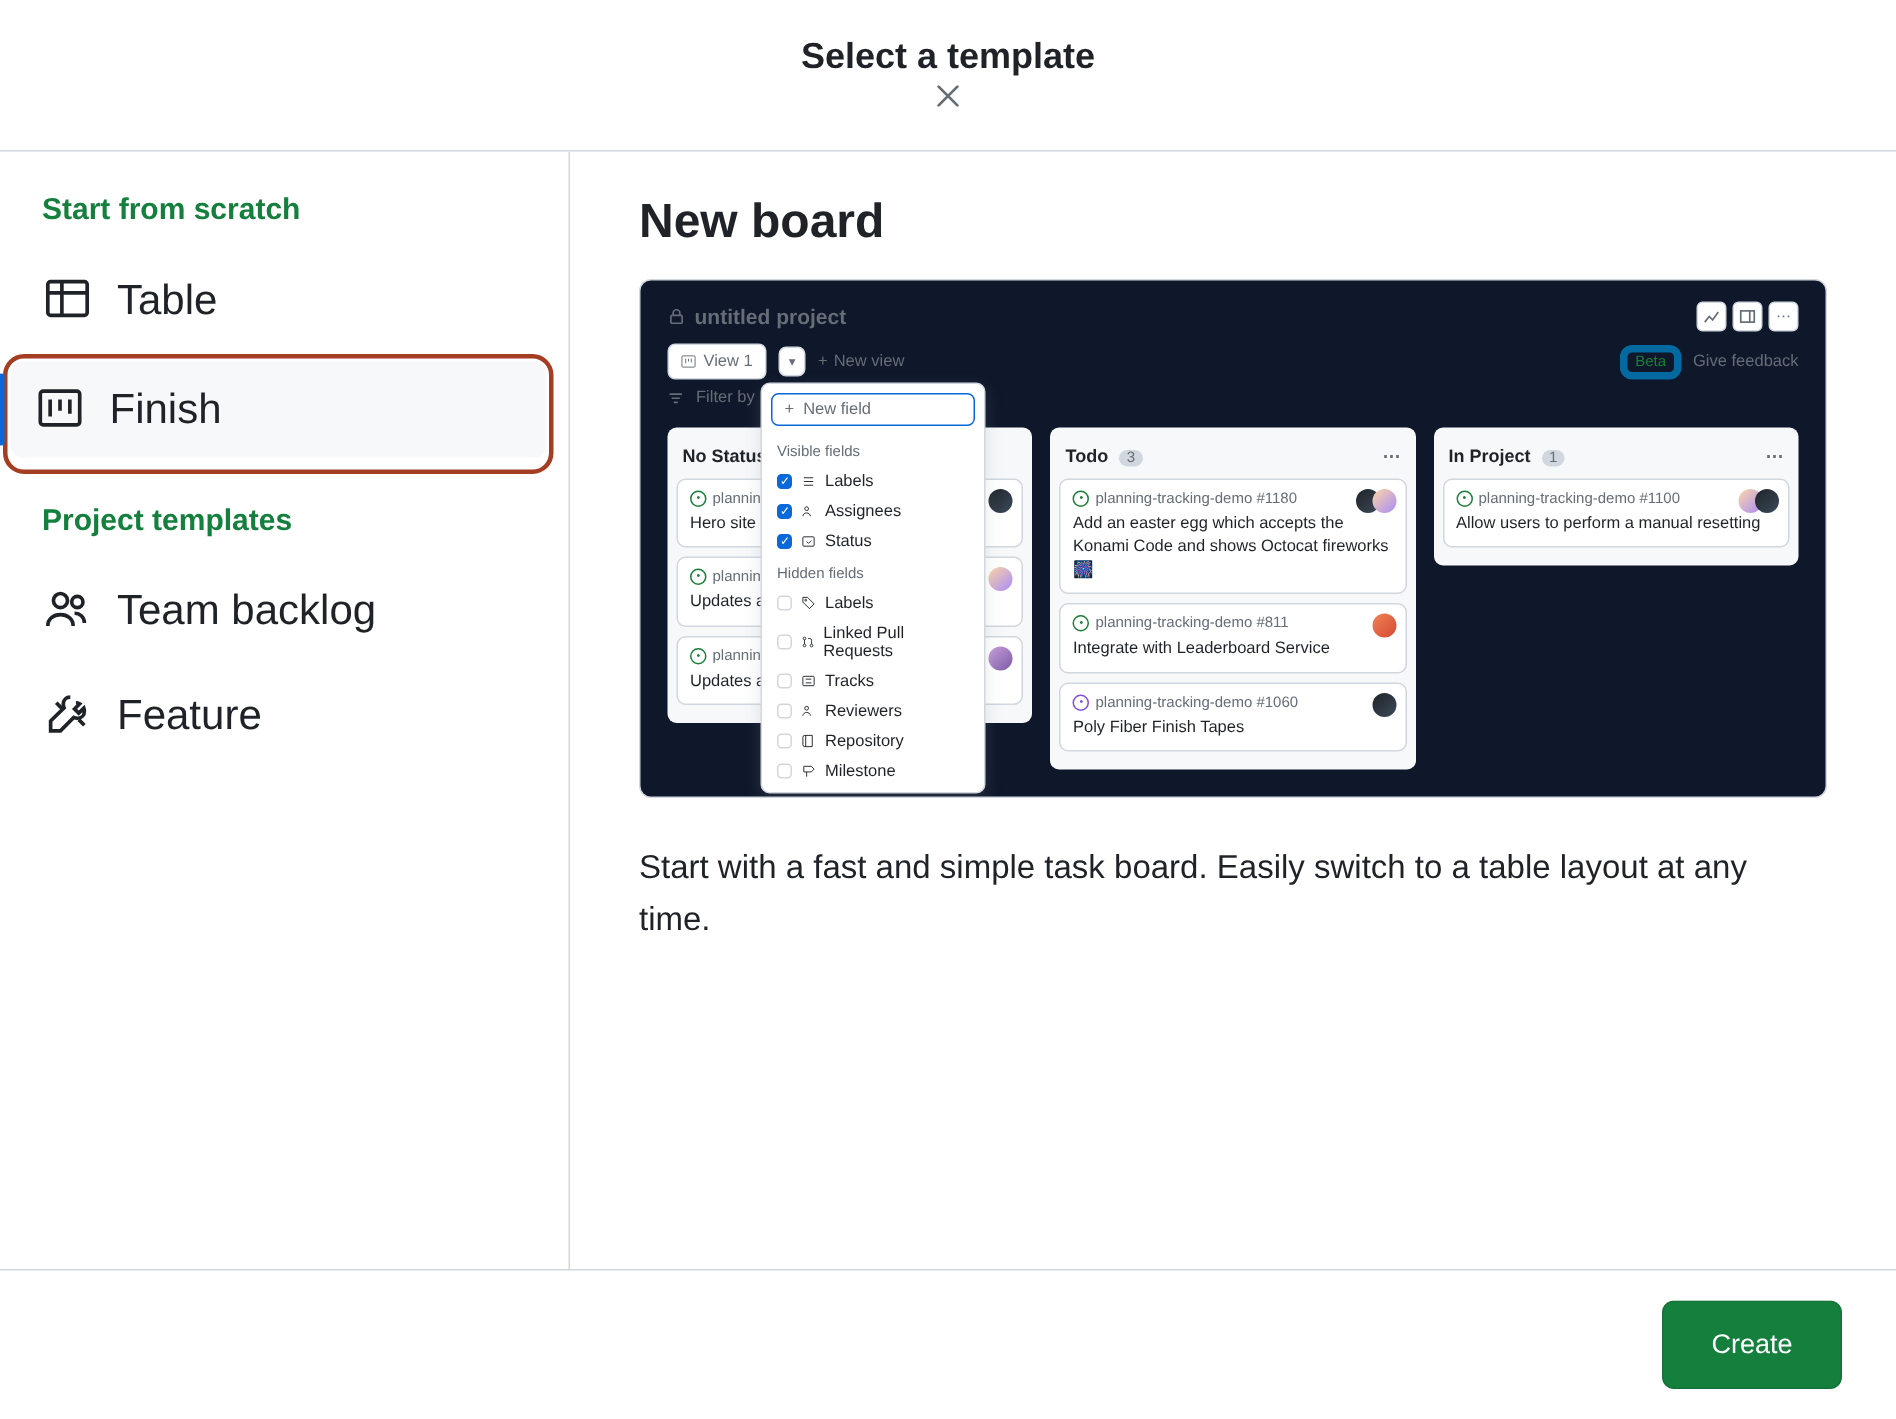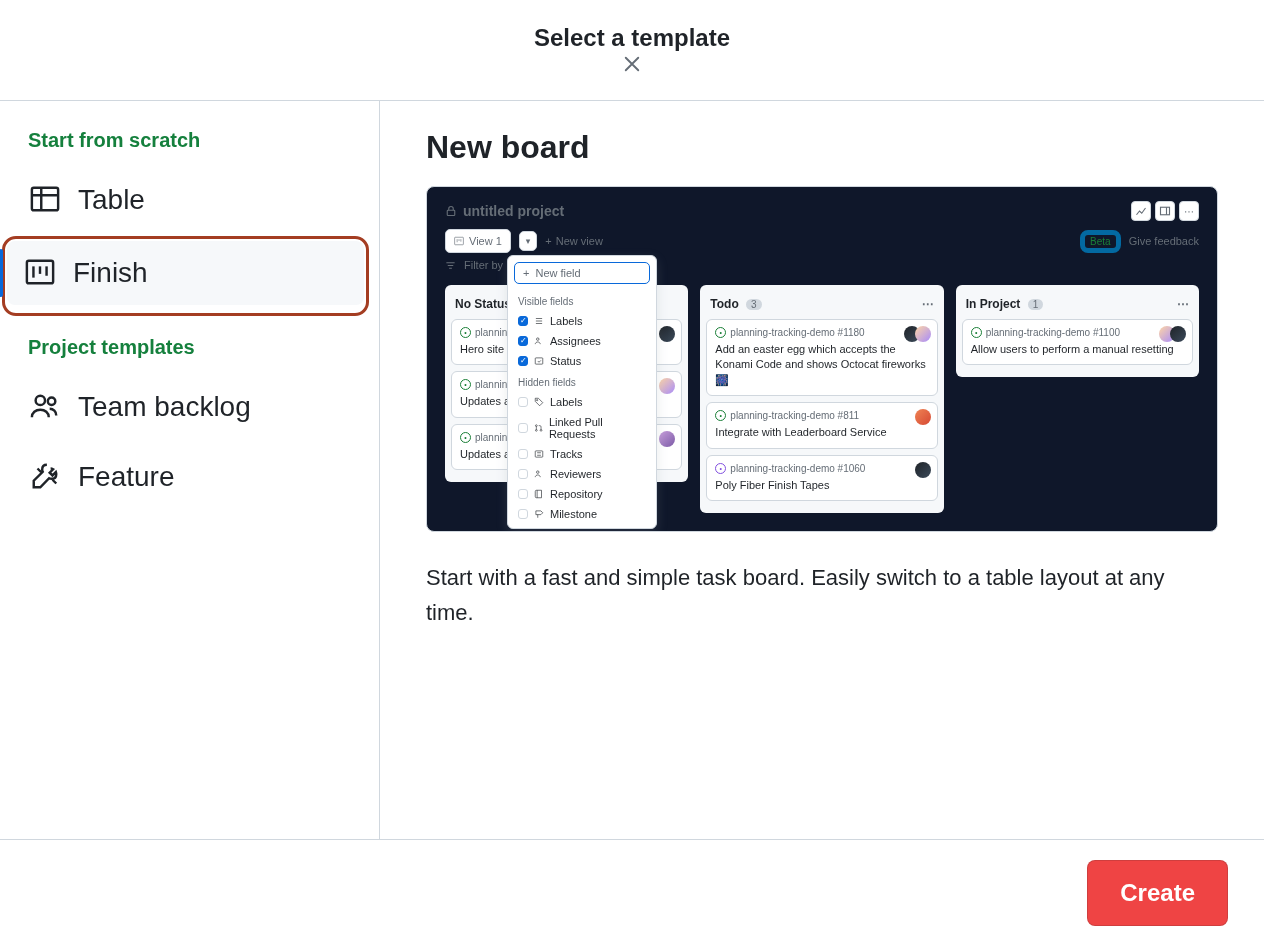--- a/index.html
+++ b/index.html
@@ -347,26 +347,26 @@
       line-height: 1.6;
       color: #1f2328;
     }
     .modal-footer {
       display: flex;
       justify-content: flex-end;
       padding: 20px 36px;
       border-top: 1px solid #d0d7de;
     }
     .create-btn {
-      background: #ef4444;
+      background: #15803d;
       color: #fff;
       border: 1px solid rgba(27,31,36,0.15);
       padding: 18px 32px;
-      font-size: 24px;
-      font-weight: 700;
+      font-size: 18px;
+      font-weight: 400;
       border-radius: 8px;
       cursor: pointer;
     }
     .small-icon {
       width: 12px;
       height: 12px;
     }
     .mi-svg { width: 30px; height: 30px; }
   </style>
 </head>

